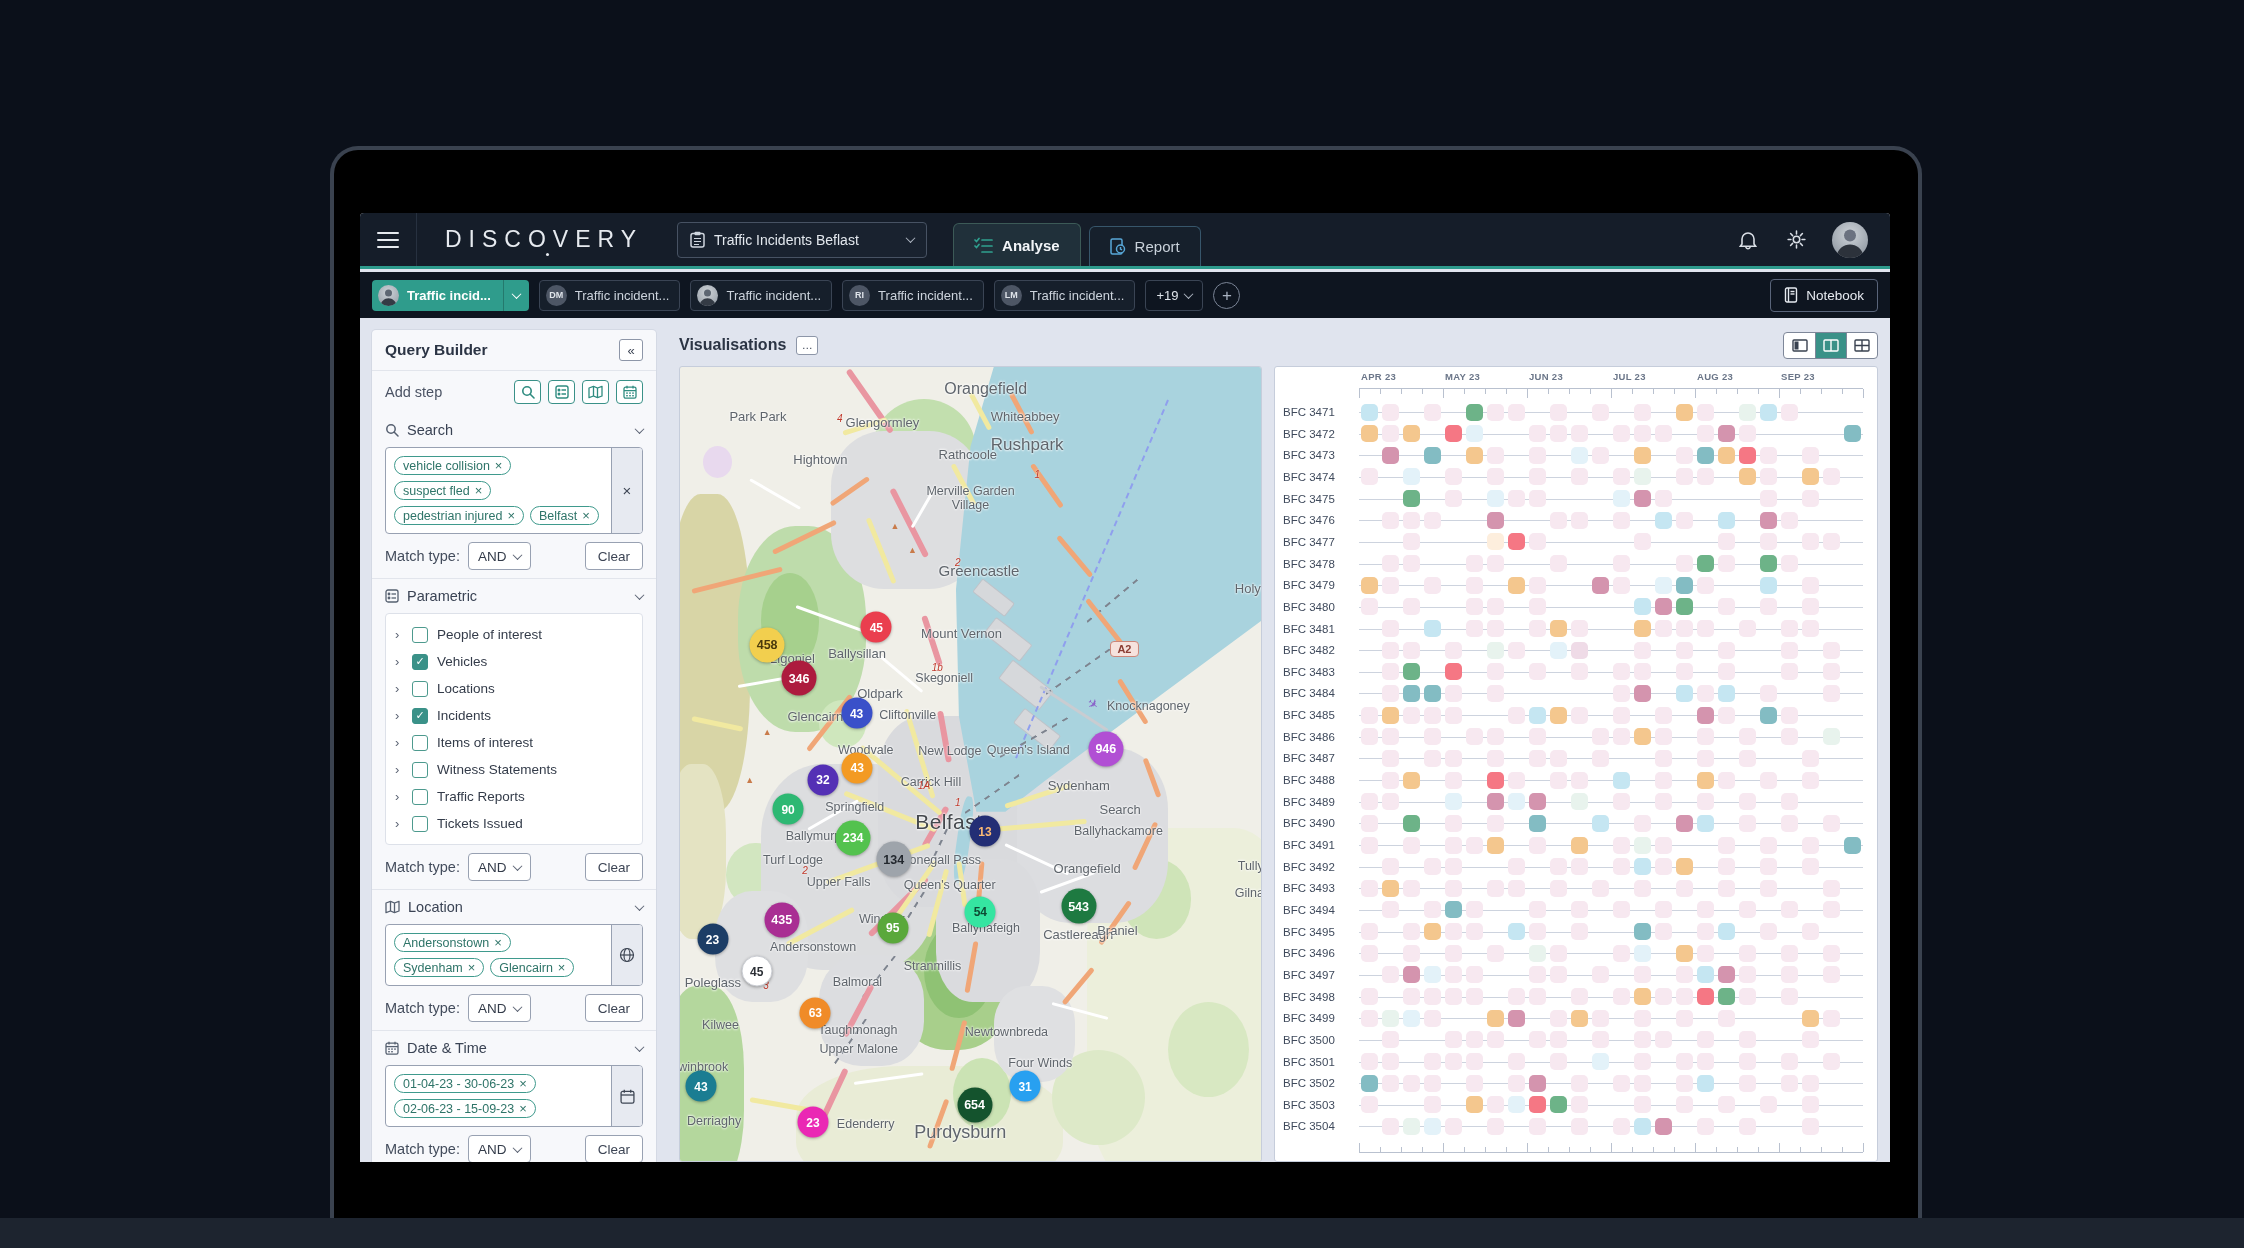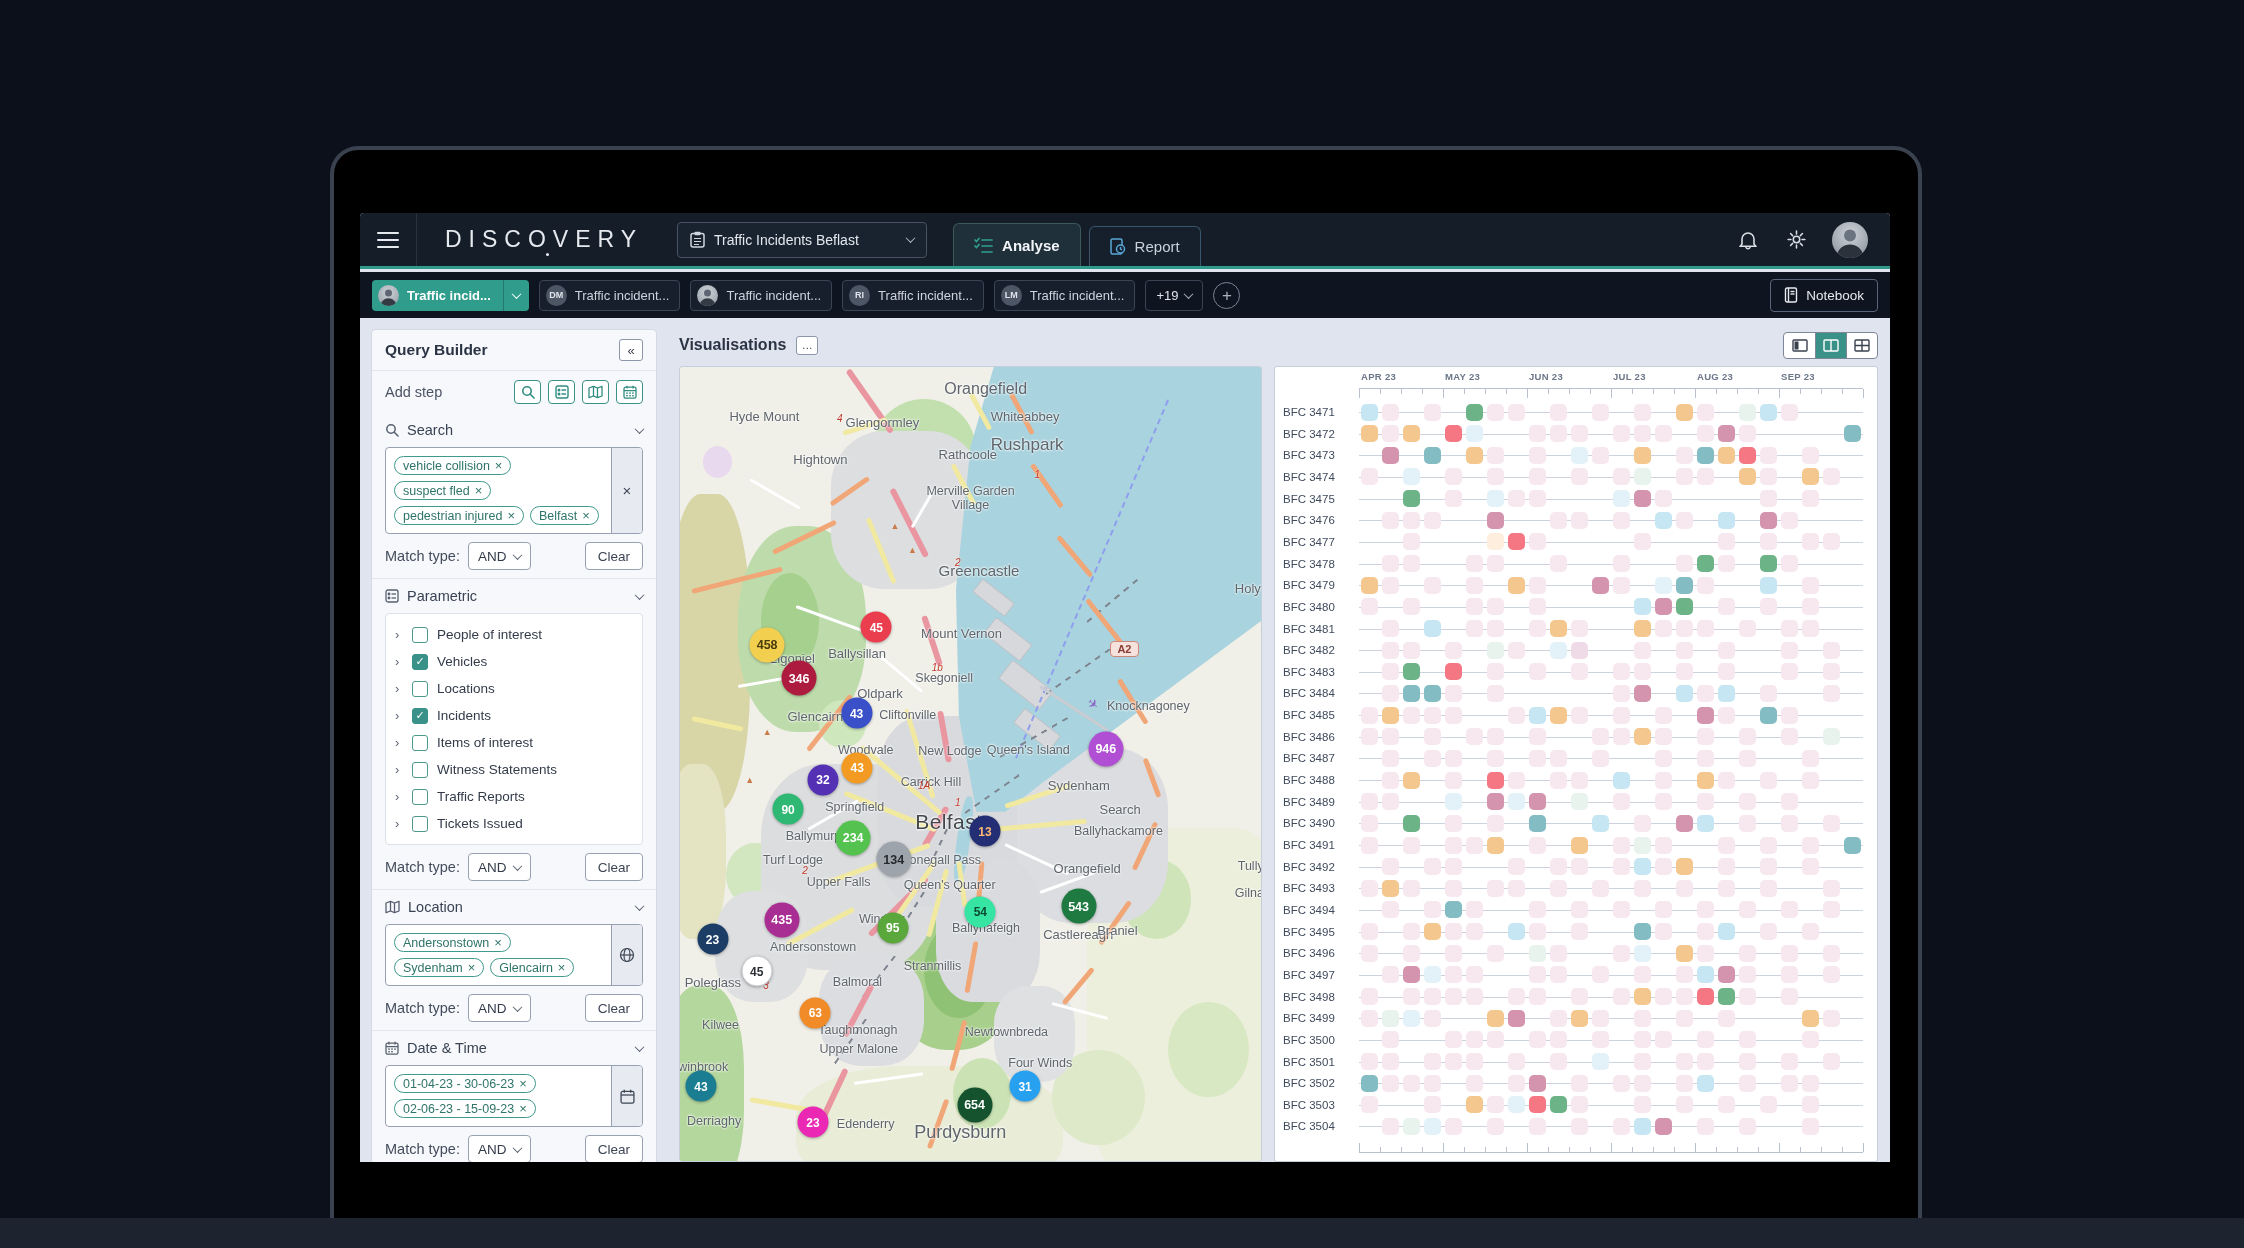--- a/index.html
+++ b/index.html
@@ -638,21 +638,21 @@
             <div class="seg" style="left: 64%; top: 80%; width: 10%; height: 3px; background: rgb(255, 255, 255); transform: rotate(15deg);"></div>
             <div class="seg" style="left: 12%; top: 14%; width: 10%; height: 3px; background: rgb(255, 255, 255); transform: rotate(30deg);"></div>
             <div class="seg" style="left: 40%; top: 20%; width: 8%; height: 3px; background: rgb(255, 255, 255); transform: rotate(-60deg);"></div>
             <span class="tri" style="left: 37%; top: 20%;">▲</span>
             <span class="tri" style="left: 40%; top: 23%;">▲</span>
             <span class="tri" style="left: 15%; top: 46%;">▲</span>
             <span class="tri" style="left: 12%; top: 52%;">▲</span>
             <div class="seg" style="left: 62%; top: 40%; width: 14%; height: 3px; background: rgb(201, 204, 209); transform: rotate(33deg);"></div>
             <span class="plane" style="left: 71%; top: 42.5%;">✈</span>
             <span class="mlabel" style="left: 45.5%; top: 2.8%; font-size: 16px;">Orangefield</span>
-            <span class="mlabel" style="left: 8.5%; top: 6.2%; font-size: 13px;">Hyde Mount</span>
+            <span class="mlabel" style="left: 8.5%; top: 6.2%; font-size: 13px;">Park Park</span>
             <span class="mlabel" style="left: 28.5%; top: 6.9%; font-size: 13px;">Glengormley</span>
             <span class="mlabel" style="left: 53.5%; top: 6.2%; font-size: 13px;">Whiteabbey</span>
             <span class="mlabel" style="left: 44.5%; top: 10.9%; font-size: 13px;">Rathcoole</span>
             <span class="mlabel" style="left: 53.5%; top: 9.8%; font-size: 17px;">Rushpark</span>
             <span class="mlabel" style="left: 19.5%; top: 11.6%; font-size: 13px;">Hightown</span>
             <span class="mlabel center" style="left: 50%; top: 16.5%; font-size: 12.5px; width: 105px;">Merville Garden Village</span>
             <span class="mlabel" style="left: 44.5%; top: 25.6%; font-size: 15px;">Greencastle</span>
             <span class="mlabel" style="left: 41.5%; top: 33.5%; font-size: 13px;">Mount Vernon</span>
             <span class="mlabel" style="left: 15.5%; top: 36.6%; font-size: 13px;">Ligoniel</span>
             <span class="mlabel" style="left: 25.5%; top: 36%; font-size: 13px;">Ballysillan</span>

